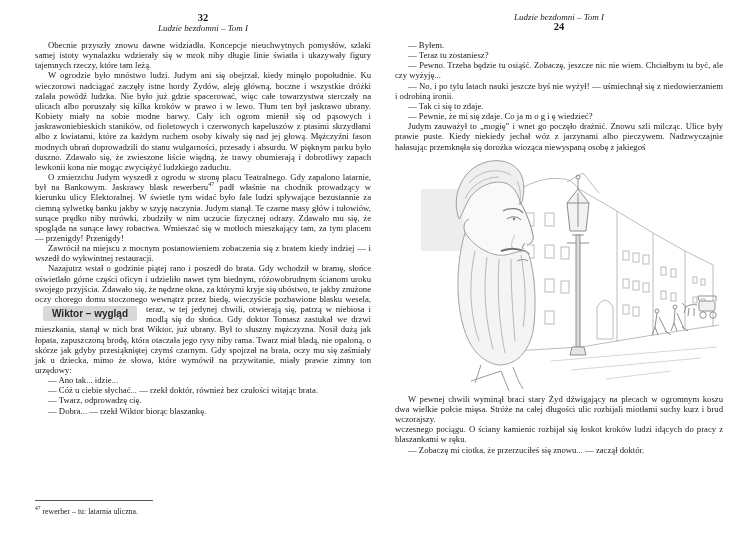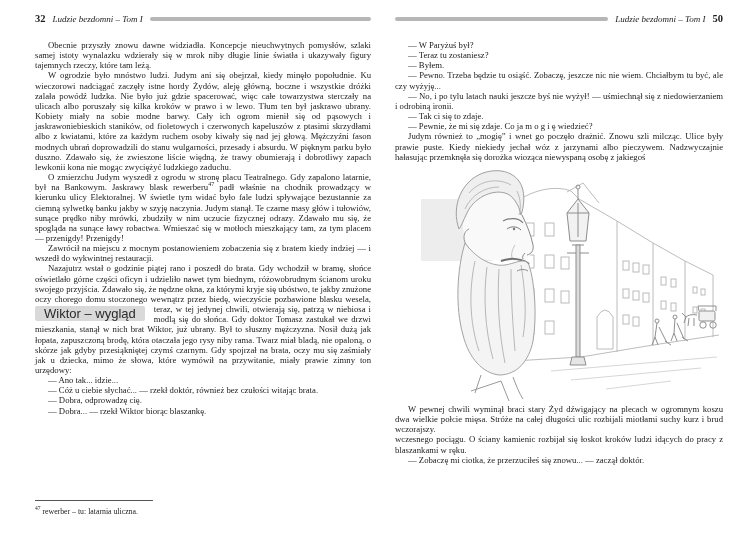--- a/index.html
+++ b/index.html
@@ -2,30 +2,30 @@
 <html style="--bar: #b6b6b6; --note-bg: #d9d9d9; --ink: #1b1b1b;"><head>
 <meta charset="utf-8">
 <style>
   html,body{margin:0;padding:0;background:#ffffff;}
   body{width:755px;height:538px;overflow:hidden;color:var(--ink,#1b1b1b);
        font-family:"Liberation Serif","DejaVu Serif",serif;}
   .spread{display:flex;height:100%;}
   .page{position:relative;}
   .page-left{width:336px;margin-left:35px;}
   .page-right{width:328px;margin-left:24px;}
-  .running-head{display:flex;align-items:center;margin-top:13px;margin-bottom:15px;height:12px;}
+  .running-head{display:flex;align-items:center;margin-top:13px;margin-bottom:15px;height:12px;flex-direction:column;}
   .pagenum{font-weight:bold;font-size:10.5px;line-height:1;}
   .booktitle{font-style:italic;font-size:9px;line-height:1;margin:0 7px;white-space:nowrap;font-family:Liberation Serif, serif;}
   .head-bar{flex:1;height:4px;background:var(--bar,#b6b6b6);border-radius:2px;}
   .body-text p.para{margin:0;text-align:justify;font-size:8.7px;line-height:10.15px;}
   .body-text p.indent{text-indent:13px;}
   sup.fnref{font-size:6px;line-height:0;vertical-align:super;}
   .margin-box{float:left;background:var(--note-bg,#d9d9d9);border-radius:2px;
-      font-family:"Liberation Sans","DejaVu Sans",sans-serif;font-weight:normal;
-      font-size:13px;line-height:9px;padding:3px 9px;margin:2px 9px 2px 0;
+      font-family:"Liberation Sans","DejaVu Sans",sans-serif;font-weight:bold;
+      font-size:10px;line-height:9px;padding:3px 9px;margin:2px 9px 2px 8px;
       text-indent:0;color:#2a2a2a;white-space:nowrap;}
   .footnote-block{position:absolute;left:0;bottom:22px;width:100%;}
   .footnote-rule{width:118px;border-top:0.8px solid #555;margin-bottom:3px;}
   .footnote{font-size:7.8px;line-height:9px;}
   .footnote sup{font-size:5.5px;}
   .illustration-wrap{width:302px;height:236px;margin:3px 0 3px 26px;}
 </style>
 </head>
 <body>
 
@@ -38,47 +38,46 @@
       <span class="head-bar"></span>
     </div>
     <div class="body-text" id="left-body">
         <p class="para indent">Obecnie przyszły znowu dawne widziadła. Koncepcje nieuchwytnych pomysłów, szlaki samej istoty wynalazku wdzierały się w mrok niby długie linie światła i ukazywały figury tajemnych rzeczy, które tam leżą.</p>
         <p class="para indent">W ogrodzie było mnóstwo ludzi. Judym ani się obejrzał, kiedy minęło popołudnie. Ku wieczorowi nadciągać zaczęły istne hordy Żydów, aleję główną, boczne i wszystkie dróżki zalała powódź ludzka. Nie było już gdzie spacerować, więc całe towarzystwa sterczały na ulicach albo poruszały się kilka kroków w prawo i w lewo. Tłum ten był jaskrawo ubrany. Kobiety miały na sobie modne barwy. Cały ich ogrom mienił się od pąsowych i jaskrawoniebieskich staników, od fioletowych i czerwonych kapeluszów z ptasimi skrzydłami albo z kwiatami, które za każdym ruchem osoby kiwały się nad jej głową. Mężczyźni fason modnych ubrań doprowadzili do stanu wulgarności, przesady i absurdu. W pięknym parku było duszno. Zdawało się, że zwieszone liście więdną, że trawy obumierają i dobrotliwy zapach lewkonii kona nie mogąc zwyciężyć ludzkiego zaduchu.</p>
         <p class="para indent">O zmierzchu Judym wyszedł z ogrodu w stronę placu Teatralnego. Gdy zapalono latarnie, był na Bankowym. Jaskrawy blask rewerberu<sup class="fnref">47</sup> padł właśnie na chodnik prowadzący w kierunku ulicy Elektoralnej. W świetle tym widać było fale ludzi spływające bezustannie za ciemną sylwetkę banku jakby w szyję naczynia. Judym stanął. Te czarne masy głów i tułowiów, sunące prędko niby mrówki, zbudziły w nim uczucie fizycznej odrazy. Zdawało mu się, że spogląda na sunące ławy robactwa. Wmieszać się w motłoch mieszkający tam, za tym placem — przenigdy! Przenigdy!</p>
         <p class="para indent">Zawrócił na miejscu z mocnym postanowieniem zobaczenia się z bratem kiedy indziej — i wszedł do wykwintnej restauracji.</p>
         <p class="para indent">Nazajutrz wstał o godzinie piątej rano i poszedł do brata. Gdy wchodził w bramę, słońce oświetlało górne części oficyn i udzieliło nawet tym biednym, różowobrudnym ścianom uroku swojego przyjścia. Zdawało się, że nędzne okna, za którymi kryje się ubóstwo, te jakby znużone oczy chorego domu stoczonego wewnątrz przez biedę, wieczyście pozbawione blasku wesela, teraz, w tej jedynej chwili, otwierają się, patrzą <span class="margin-box">Wiktor – wygląd</span>w niebiosa i modlą się do słońca. Gdy doktor Tomasz zastukał we drzwi mieszkania, stanął w nich brat Wiktor, już ubrany. Był to słuszny mężczyzna. Nosił dużą jak łopata, zapuszczoną brodę, która otaczała jego rysy niby rama. Twarz miał bladą, nie opaloną, o skórze jak gdyby przesiąkniętej czymś czarnym. Gdy spojrzał na brata, oczy mu się zaśmiały jak u dziecka, mimo że słowa, które wymówił na przywitanie, miały prawie zimny ton urzędowy:</p>
         <p class="para indent">— Ano tak... idzie...</p>
         <p class="para indent">— Cóż u ciebie słychać... — rzekł doktór, również bez czułości witając brata.</p>
-        <p class="para indent">— Dobra, odprowadzę cię.</p>
+        <p class="para indent">— Twarz, odprowadzę cię.</p>
         <p class="para indent">— Dobra... — rzekł Wiktor biorąc blaszankę.</p>
       </div>
     <div class="footnote-block">
       <div class="footnote-rule"></div>
       <div class="footnote">
         <sup>47</sup>
         <span>rewerber – tu: latarnia uliczna.</span>
       </div>
     </div>
   </div>
 
   <div class="page page-right">
     <div class="running-head">
       <span class="head-bar"></span>
       <span class="booktitle">Ludzie bezdomni – Tom I</span>
-      <span class="pagenum">50</span>
+      <span class="pagenum">24</span>
     </div>
     <div class="body-text" id="right-body-top">
-        <p class="para indent">— W Paryżuś był?</p>
+        <p class="para indent">— Byłem.</p>
         <p class="para indent">— Teraz tu zostaniesz?</p>
-        <p class="para indent">— Byłem.</p>
         <p class="para indent">— Pewno. Trzeba będzie tu osiąść. Zobaczę, jeszcze nic nie wiem. Chciałbym tu być, ale czy wyżyję...</p>
         <p class="para indent">— No, i po tylu latach nauki jeszcze byś nie wyżył! — uśmiechnął się z niedowierzaniem i odrobiną ironii.</p>
         <p class="para indent">— Tak ci się to zdaje.</p>
         <p class="para indent">— Pewnie, że mi się zdaje. Co ja m o g i ę wiedzieć?</p>
-        <p class="para indent">Judym również to „mogię” i wnet go poczęło drażnić. Znowu szli milcząc. Ulice były prawie puste. Kiedy niekiedy jechał wóz z jarzynami albo pieczywem. Nadzwyczajnie hałasując przemknęła się dorożka wioząca niewyspaną osobę z jakiegoś</p>
+        <p class="para indent">Judym zauważył to „mogię” i wnet go poczęło drażnić. Znowu szli milcząc. Ulice były prawie puste. Kiedy niekiedy jechał wóz z jarzynami albo pieczywem. Nadzwyczajnie hałasując przemknęła się dorożka wioząca niewyspaną osobę z jakiegoś</p>
       </div>
 
     <div class="illustration-wrap">
       <svg viewBox="0 0 302 236" width="302" height="236" xmlns="http://www.w3.org/2000/svg">
 
         <rect x="0" y="34" width="72" height="62" fill="#ededed"></rect>
 
         <g stroke="#b4b4b4" stroke-width="0.9" fill="none">
           <path d="M88 42 C110 24 134 20 150 26 L158 34"></path>
           <path d="M146 27 L162 18 L178 38"></path>

